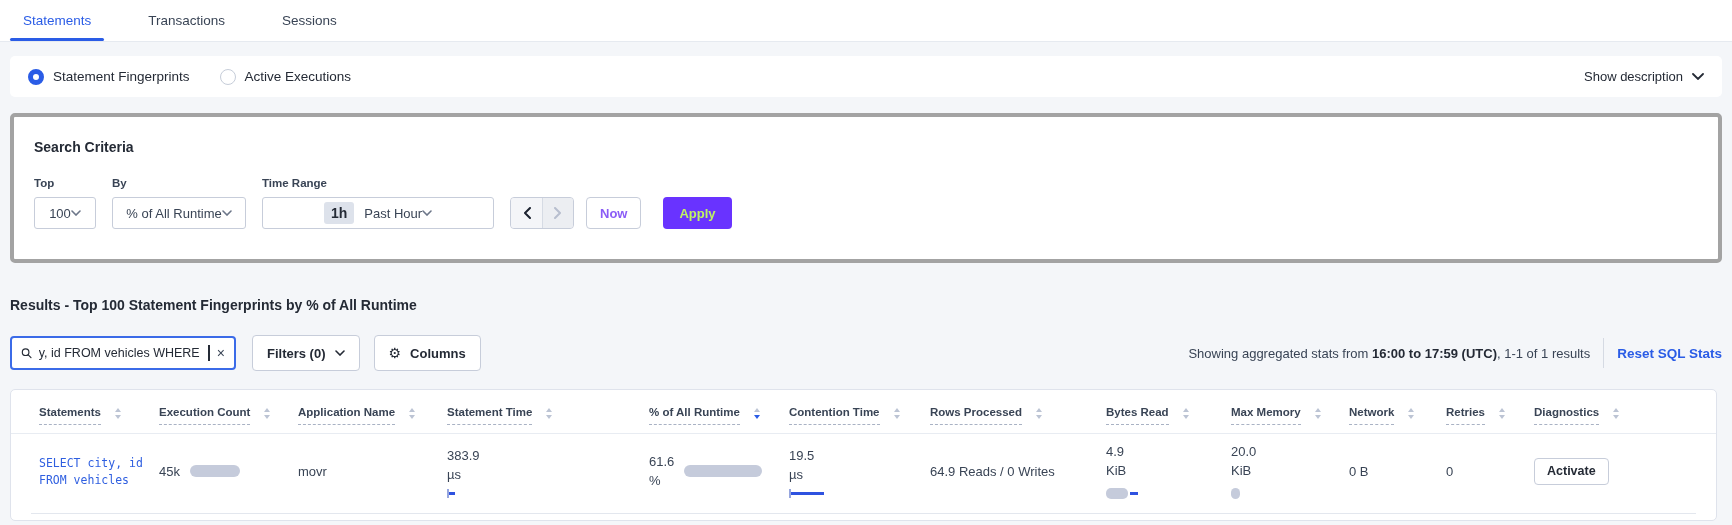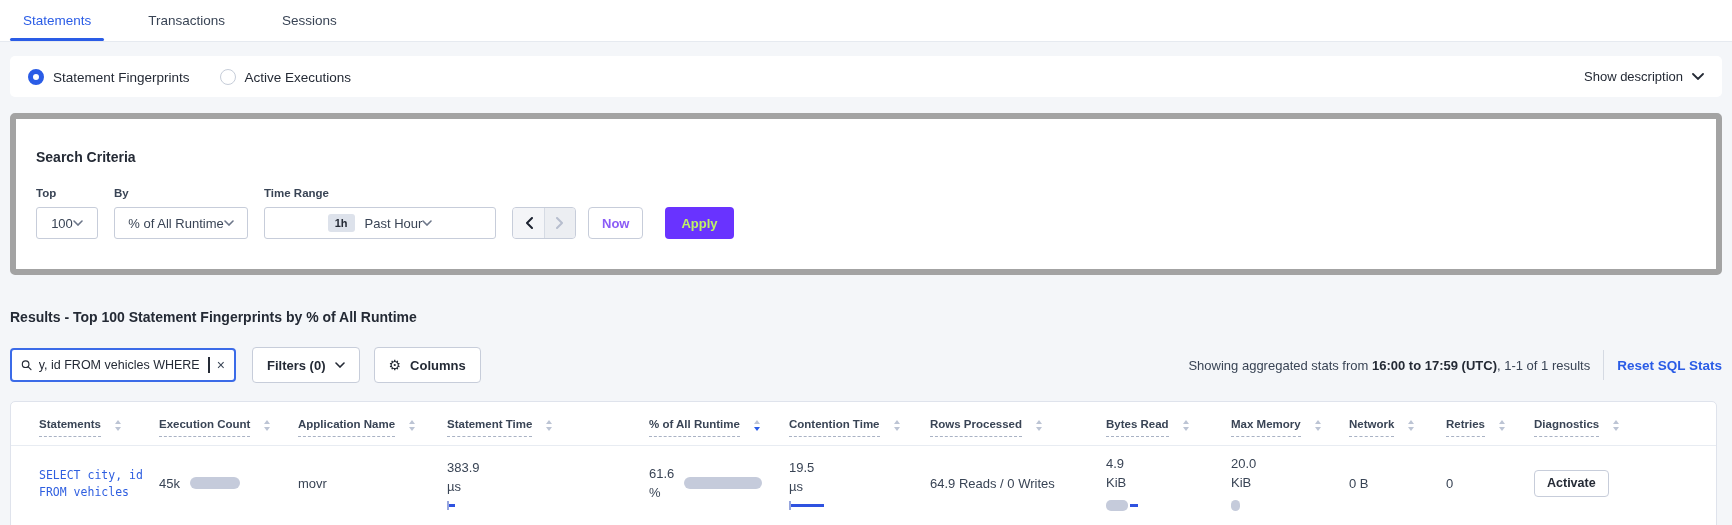--- a/index.html
+++ b/index.html
@@ -13,38 +13,38 @@
   .tabbar { height:42px; background:#fff; border-bottom:1px solid #e6eaf0;
             display:flex; align-items:center; padding-left:23px; }
   .tab { font-size:13.5px; color:#394455; height:100%; display:flex; align-items:center;
          position:relative; margin-right:57px; cursor:pointer; }
   .tab.active { color:#2a5ce6; }
   .tab.active::after { content:""; position:absolute; left:-13px; right:-13px; bottom:0;
          height:3px; background:#2a5ce6; border-radius:2px; }
   
   .radio-card { margin:14px 10px 0; background:#fff; border-radius:5px; height:41px;
                 display:flex; align-items:center; padding:0 18px; }
-  .radio-opt { display:flex; align-items:flex-end; gap:9px; margin-right:30px;
+  .radio-opt { display:flex; align-items:center; gap:9px; margin-right:30px;
                font-size:13.5px; color:#242a35; cursor:pointer; }
   .radio { width:16px; height:16px; border-radius:50%; border:1.5px solid #c6cdd9; background:#fff; }
   .radio.on { border:5px solid #2a5ce6; }
   .show-desc { margin-left:auto; display:flex; align-items:center; gap:9px;
                font-size:13px; color:#242a35; cursor:pointer; }
   
-  .crit-card { margin:16px 10px 0; background:#fff; border:6px solid #a3a3a3;
-               border-radius:5px; padding:30px 20px 30px; }
+  .crit-card { margin:16px 10px 0; background:#fff; border:4px solid #a3a3a3;
+               border-radius:5px; padding:22px 20px 30px; }
   .crit-title { font-size:14px; font-weight:700; color:#242a35; }
   .crit-row { display:flex; align-items:flex-end; margin-top:22px; }
   .field { display:flex; flex-direction:column; gap:8px; margin-right:16px; }
   .field > label { font-size:11.5px; font-weight:700; color:#394455; }
   .select { height:32px; border:1px solid #c7cdda; border-radius:3px; background:#fff;
             display:flex; align-items:center; justify-content:center;
             padding:0 10px; font-size:13px; color:#394455; cursor:pointer; }
   .sel-top { width:62px; } .sel-by { width:134px; } .sel-time { width:232px; }
-  .badge { background:#dde2eb; color:#242a35; font-size:11px; font-weight:700;
+  .badge { background:#dde2eb; color:#242a35; font-size:14px; font-weight:700;
            padding:3px 7px; border-radius:3px; margin-right:10px; }
   .sel-left { display:flex; align-items:center; }
   .chev { color:#6c7689; display:inline-flex; }
   .nav-group { display:flex; height:32px; border:1px solid #c7cdda; border-radius:4px;
                overflow:hidden; background:#f1f2f6; margin-right:12px; }
   .nav-btn { width:31px; display:flex; align-items:center; justify-content:center;
              cursor:pointer; background:#f4f5f8; }
   .nav-btn.next { border-left:1px solid #d6dbe4; background:#eceef2; }
   .now-btn { height:32px; padding:0 13px; border:1px solid #c7cdda; border-radius:4px;
              background:#fff; color:#8b5cf6; font-size:13px; font-weight:600;

